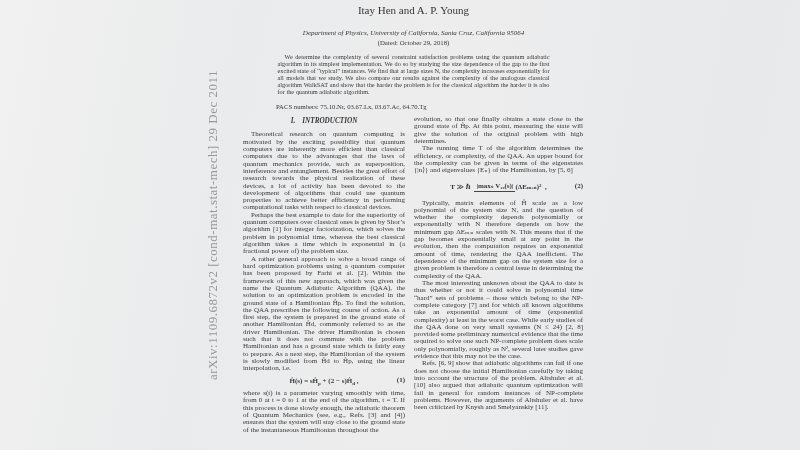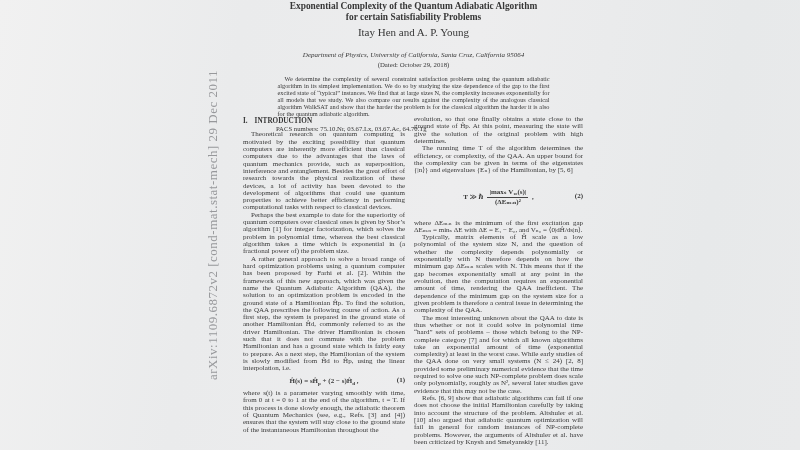--- a/index.html
+++ b/index.html
@@ -29,44 +29,40 @@
     font-size: 6.3px; line-height: 6.9px;
     text-align: justify; text-indent: 7px;
   }
   .pacs { margin-top: 8px; margin-left: 33px; text-align: left; font-size: 6.7px; line-height: 7px; }
   .col {
     position: absolute; top: 116px; height: 334px; overflow: hidden;
     font-size: 7px; line-height: 7.32px; text-align: justify;
   }
   .col-left  { left: 243px; width: 162px; }
   .col-right { left: 414px; width: 169px; }
-  .section-heading { text-align: left; font-weight: bold; font-size: 7.2px; margin: 2px 0 6px; }
+  .section-heading { text-align: center; font-weight: bold; font-size: 7.2px; margin: 2px 0 6px; font-style: italic; }
   .sec-title { margin-left: 7px; }
   .para { margin: 0; text-indent: 8px; }
   .para.noindent { text-indent: 0; }
   .equation { position: relative; text-align: center; margin: 5px 0; font-size: 7px; font-weight: bold; }
   .equation.eq2 { margin: 6px 0; }
   .eq-num { position: absolute; right: 0; top: 50%; transform: translateY(-50%); }
-  .frac { display: inline-flex; flex-direction: column; vertical-align: middle; margin: 8px 2px; line-height: 7px; }
+  .frac { display: inline-flex; flex-direction: row; vertical-align: middle; margin: 2px 2px; line-height: 7px; }
   .frac .num { display: block; border-bottom: 0.8px solid #444; padding: 0 2px 1px; }
   .frac .den { display: block; padding-top: 1px; }
   sub { font-size: 5px; line-height: 0; }
 </style>
 </head>
 <body>
 
 <div class="paper">
 
   <div class="arxiv-stamp">arXiv:1109.6872v2 [cond-mat.stat-mech] 29 Dec 2011</div>
 
   <div class="header">
-    <div class="title">
-      <div>Exponential Complexity of the Quantum Adiabatic Algorithm</div>
-      <div>for certain Satisfiability Problems</div>
-    </div>
     <div class="authors">Itay Hen and A. P. Young</div>
     <div class="affiliation">Department of Physics, University of California, Santa Cruz, California 95064</div>
     <div class="dated">(Dated: October 29, 2018)</div>
     <div class="abstract">We determine the complexity of several constraint satisfaction problems using the quantum adiabatic algorithm in its simplest implementation. We do so by studying the size dependence of the gap to the first excited state of “typical” instances. We find that at large sizes N, the complexity increases exponentially for all models that we study. We also compare our results against the complexity of the analogous classical algorithm WalkSAT and show that the harder the problem is for the classical algorithm the harder it is also for the quantum adiabatic algorithm.</div>
     <div class="pacs">PACS numbers: 75.10.Nr, 03.67.Lx, 03.67.Ac, 64.70.Tg</div>
   </div>
 
   <div class="col col-left">
     <div class="section-heading">
       <span>I.</span><span class="sec-title">INTRODUCTION</span>
@@ -84,19 +80,18 @@
   <div class="col col-right">
     <p class="para noindent">evolution, so that one finally obtains a state close to the ground state of Ĥp. At this point, measuring the state will give the solution of the original problem with high determines.</p>
     <p class="para">The running time T of the algorithm determines the efficiency, or complexity, of the QAA. An upper bound for the complexity can be given in terms of the eigenstates {|n⟩} and eigenvalues {Eₙ} of the Hamiltonian, by [5, 6]</p>
     <div class="equation eq2">
       <span class="eq-body"><span>T ≫ ℏ </span><span class="frac">
             <span class="num">|maxₛ V₁₀(s)|</span>
             <span class="den">(ΔEₘᵢₙ)²</span>
           </span><span> ,</span></span>
       <span class="eq-num">(2)</span>
     </div>
-    <p class="para noindent">where ΔEₘᵢₙ is the minimum of the first excitation gap ΔEₘᵢₙ = minₛ ΔE with ΔE = E₁ − E₀, and Vₙ₀ = ⟨0|dĤ/ds|n⟩.</p>
     <p class="para">Typically, matrix elements of Ĥ scale as a low polynomial of the system size N, and the question of whether the complexity depends polynomially or exponentially with N therefore depends on how the minimum gap ΔEₘᵢₙ scales with N. This means that if the gap becomes exponentially small at any point in the evolution, then the computation requires an exponential amount of time, rendering the QAA inefficient. The dependence of the minimum gap on the system size for a given problem is therefore a central issue in determining the complexity of the QAA.</p>
     <p class="para">The most interesting unknown about the QAA to date is thus whether or not it could solve in polynomial time “hard” sets of problems – those which belong to the NP-complete category [7] and for which all known algorithms take an exponential amount of time (exponential complexity) at least in the worst case. While early studies of the QAA done on very small systems (N ≤ 24) [2, 8] provided some preliminary numerical evidence that the time required to solve one such NP-complete problem does scale only polynomially, roughly as N², several later studies gave evidence that this may not be the case.</p>
     <p class="para">Refs. [6, 9] show that adiabatic algorithms can fail if one does not choose the initial Hamiltonian carefully by taking into account the structure of the problem. Altshuler et al. [10] also argued that adiabatic quantum optimization will fail in general for random instances of NP-complete problems. However, the arguments of Altshuler et al. have been criticized by Knysh and Smelyanskiy [11].</p>
   </div>
 
 </div>
 
 </body></html>

